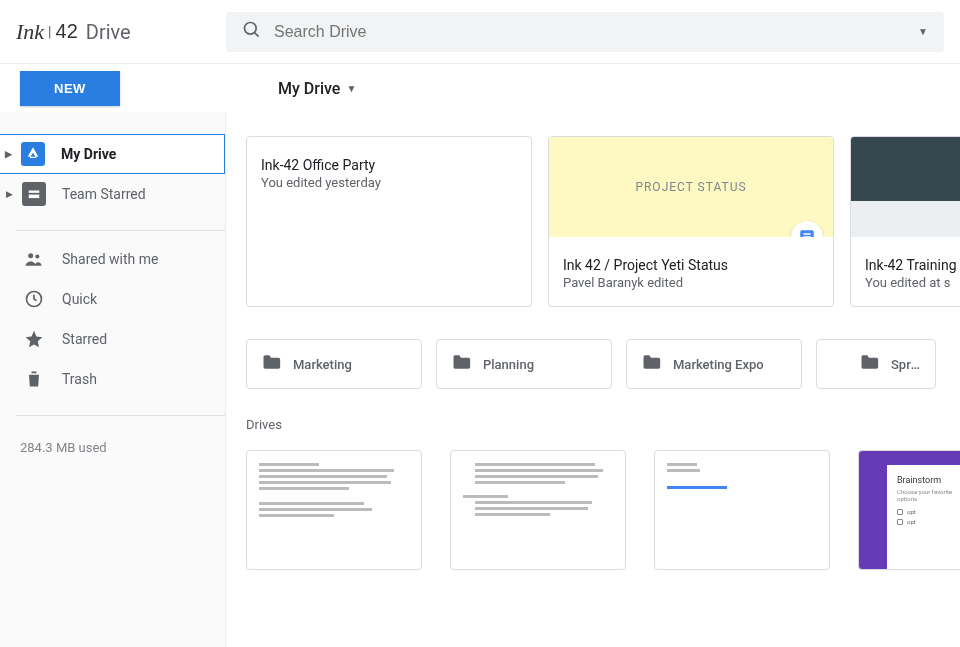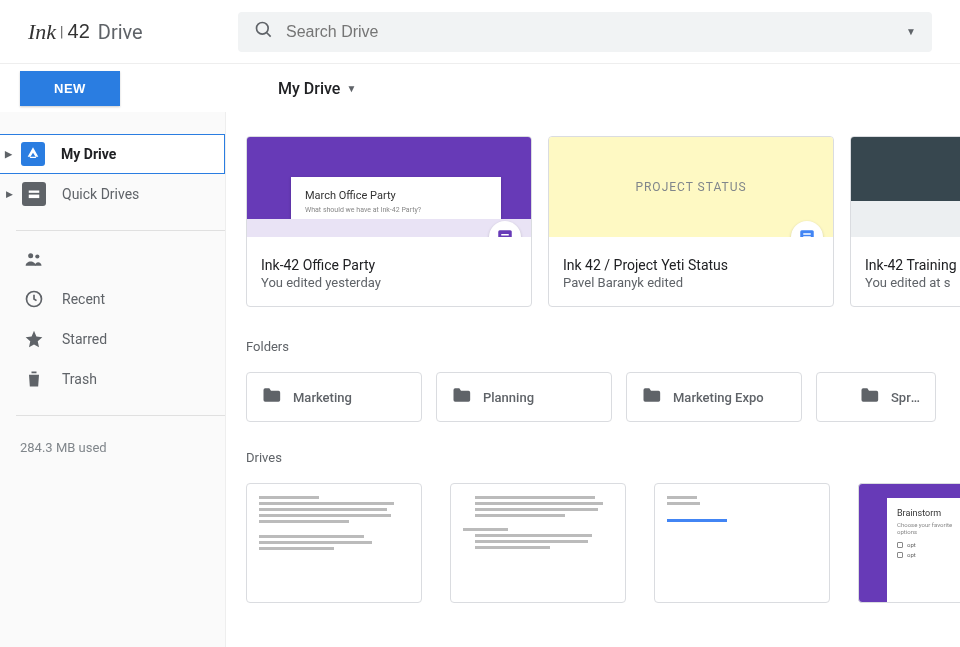--- a/index.html
+++ b/index.html
@@ -1,17 +1,17 @@
 <!DOCTYPE html>
 <html><head>
 <meta charset="utf-8">
 <style>
 * { box-sizing: border-box; margin: 0; padding: 0; }
 body { font-family: Roboto, Arial, sans-serif; font-size: 14px; color: #202124; background: #fff; width: 960px; height: 647px; overflow: hidden; }
-.header { display: flex; align-items: center; height: 64px; padding: 0 28px; border-bottom: 1px solid #eee; }
+.header { display: flex; align-items: center; height: 64px; padding: 0 16px; border-bottom: 1px solid #eee; }
 .logo-area { display: flex; align-items: center; width: 210px; }
 .logo-text { font-family: cursive; font-style: italic; font-size: 22px; color: #333; }
 .logo-divider { margin: 0 4px; color: #555; }
 .drive-label { font-size: 20px; color: #5f6368; margin-left: 8px; }
 .search-bar { flex: 1; display: flex; align-items: center; background: #f1f3f4; border-radius: 4px; height: 40px; padding: 0 16px; }
 .search-bar .icon { color: #5f6368; margin-right: 12px; }
 .search-input { flex: 1; border: none; background: transparent; font-size: 16px; color: #5f6368; outline: none; }
 .search-bar .dropdown-arrow { color: #5f6368; font-size: 10px; }
 
 .subheader { display: flex; align-items: center; height: 48px; }
@@ -121,43 +121,44 @@
       <div class="nav-item expandable">
         <span class="chevron">▶</span>
         <span class="nav-icon">
           <span class="team-icon">
               <svg width="14" height="14" viewBox="0 0 24 24" fill="#fff">
                 <rect x="3" y="6" width="18" height="4"></rect>
                 <rect x="3" y="13" width="18" height="6"></rect>
               </svg>
             </span>
         </span>
-        <span class="nav-label">Quick Drives</span>
+        <span class="nav-label">Team Starred</span>
       </div>
     </div>
     <div class="sidebar-divider"></div>
     <div class="sidebar-section">
       <div class="nav-item nav-simple">
         <span class="nav-icon">
           <svg width="20" height="20" viewBox="0 0 24 24" fill="#5f6368">
               <circle cx="8" cy="8" r="3"></circle>
               <circle cx="16" cy="9" r="2.5"></circle>
               <path d="M2 20c0-3 3-5 6-5s6 2 6 5"></path>
               <path d="M13 20c0-2.5 2-4 4-4s4 1.5 4 4"></path>
             </svg>
         </span>
+        <span class="nav-label">Shared with me</span>
       </div>
       <div class="nav-item nav-simple">
         <span class="nav-icon">
           <svg width="20" height="20" viewBox="0 0 24 24" fill="none" stroke="#5f6368" stroke-width="2">
               <circle cx="12" cy="12" r="9"></circle>
               <path d="M12 7v5l3 2"></path>
             </svg>
         </span>
-        <span class="nav-label">Recent</span>
+        <span class="nav-label">Quick</span>
       </div>
       <div class="nav-item nav-simple">
         <span class="nav-icon">
           <svg width="20" height="20" viewBox="0 0 24 24" fill="#5f6368">
               <path d="M12 2l2.9 6.9L22 10l-5.5 4.8L18 22l-6-3.5L6 22l1.5-7.2L2 10l7.1-1.1z"></path>
             </svg>
         </span>
         <span class="nav-label">Starred</span>
       </div>
       <div class="nav-item nav-simple">
@@ -170,34 +171,20 @@
       </div>
     </div>
     <div class="sidebar-divider"></div>
     <div class="storage-info">284.3 MB used</div>
   </div>
 
   <div class="main">
     <div class="qa-row">
 
       <div class="qa-card">
-        <div class="qa-thumb purple">
-          <div class="form-preview">
-            <div class="form-title">March Office Party</div>
-            <div class="form-sub">What should we have at Ink-42 Party?</div>
-          </div>
-          <div class="type-badge">
-            <svg class="doc-icon" viewBox="0 0 24 24">
-                <rect x="3" y="3" width="18" height="18" rx="2" fill="#673ab7"></rect>
-                <rect x="7" y="8" width="10" height="2" fill="#fff"></rect>
-                <rect x="7" y="12" width="10" height="2" fill="#fff"></rect>
-                <rect x="7" y="16" width="6" height="2" fill="#fff"></rect>
-              </svg>
-          </div>
-        </div>
         <div class="qa-info">
           <div class="qa-title">Ink-42 Office Party</div>
           <div class="qa-sub">You edited yesterday</div>
         </div>
       </div>
 
       <div class="qa-card">
         <div class="qa-thumb white">
           <div class="status-text">PROJECT STATUS</div>
           <div class="type-badge">
@@ -219,21 +206,20 @@
         <div class="qa-thumb dark">
           <div class="dark-bar"></div>
         </div>
         <div class="qa-info">
           <div class="qa-title" style="white-space:nowrap;">Ink-42 Training</div>
           <div class="qa-sub" style="white-space:nowrap;">You edited at s</div>
         </div>
       </div>
     </div>
 
-    <div class="section-label">Folders</div>
     <div class="folders-row">
       <div class="folder-card">
         <span class="folder-icon"><svg width="20" height="20" viewBox="0 0 24 24" fill="#5f6368">
               <path d="M3 6a2 2 0 012-2h5l2 3h9a2 2 0 012 2v9a2 2 0 01-2 2H5a2 2 0 01-2-2z"></path>
             </svg></span>
         <span class="folder-name">Marketing</span>
       </div>
       <div class="folder-card">
         <span class="folder-icon"><svg width="20" height="20" viewBox="0 0 24 24" fill="#5f6368">
               <path d="M3 6a2 2 0 012-2h5l2 3h9a2 2 0 012 2v9a2 2 0 01-2 2H5a2 2 0 01-2-2z"></path>

